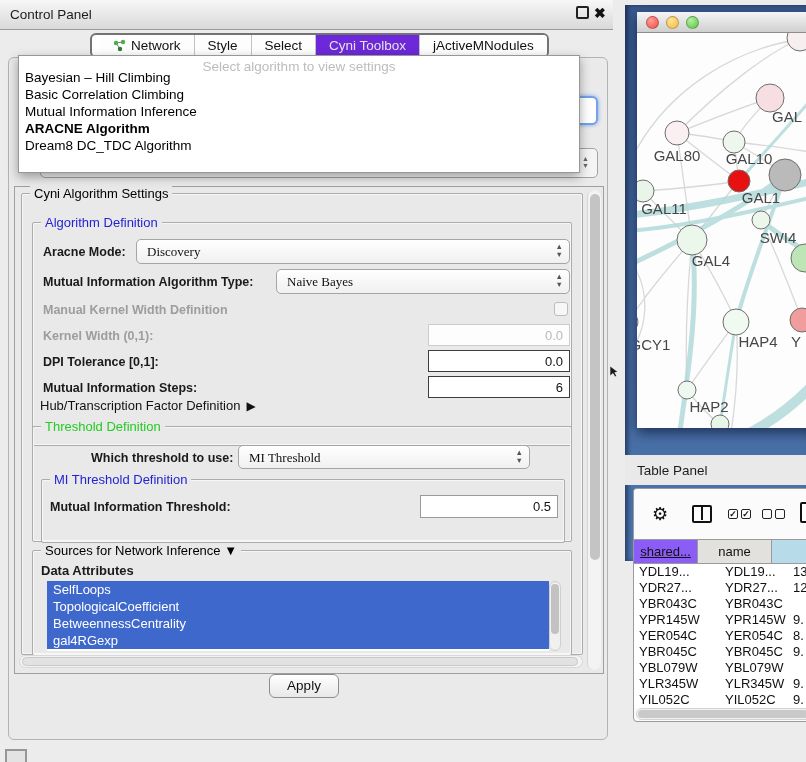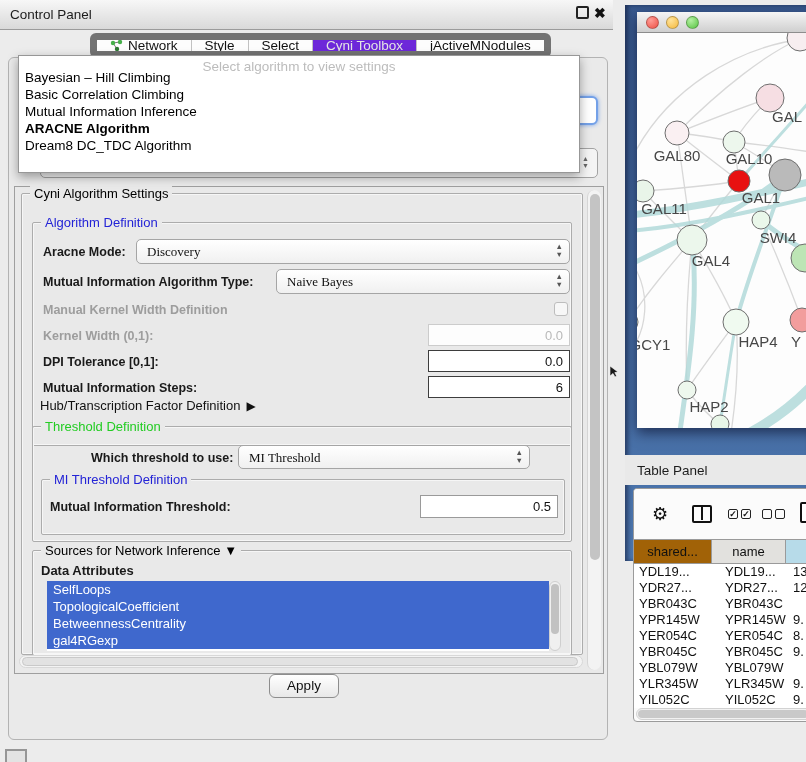--- a/index.html
+++ b/index.html
@@ -10,21 +10,21 @@
   
   #control-window { left:0; top:0; width:613px; height:762px; background:#ececec; }
   #cp-titlebar { left:0; top:0; width:613px; height:30px;
     background:linear-gradient(180deg,#f7f7f7,#d9d9d9); border-bottom:1px solid #9b9b9b; }
   #cp-title { left:10px; top:7px; font-size:13.5px; color:#1c1c1c; }
   #cp-float { left:576px; top:6px; width:13px; height:13px; border:2px solid #222; border-radius:2px; }
   #cp-close { left:594px; top:5px; font-size:14px; font-weight:bold; color:#111; }
 
   
   #top-tabstrip { left:90px; top:33px; height:25px; display:flex; background:#fff;
-    border:7px solid #737373; border-radius:6px; overflow:hidden; }
+    border:2px solid #737373; border-radius:6px; overflow:hidden;padding-left:8px; }
   .tab { display:flex; align-items:center; gap:5px; padding:0 13px; font-size:13.5px;
     color:#111; border-right:1px solid #c2c2c2; background:#fdfdfd; white-space:nowrap; }
   .tab:last-child { border-right:none; }
   .tab.selected { background:#6d28d9; color:#e4e4e4; }
   .net-ico { width:13px; height:13px; }
 
   
   #main-panel { left:8px; top:57px; width:600px; height:683px; background:#eaeaea;
     border:1px solid #b3b3b3; border-radius:6px; }
 
@@ -61,21 +61,21 @@
     align-items:center; line-height:8px; font-size:7.5px; color:#555; }
   .tfield { position:absolute; background:#fff; border:1px solid #9a9a9a; font-size:13px;
     color:#111; text-align:right; padding:3px 6px 0 0; }
   .tfield.strong { border:1.5px solid #3d3d3d; }
   .tfield.disabled { border:1px solid #cccccc; color:#b9b9b9; background:#fdfdfd; }
   .checkbox { position:absolute; width:14px; height:14px; border:1px solid #bdbdbd;
     border-radius:3px; background:#f7f7f7; }
   #cyni-group { left:6px; top:6px; width:562px; height:462px; }
   #alg-group  { left:10px; top:28px; width:540px; height:224px; }
   #thr-group  { left:10px; top:232px; width:540px; height:116px; }
-  #mi-group   { left:8px;  top:52px;  width:524px; height:56px; }
+  #mi-group   { left:8px;  top:52px;  width:524px; height:64px; }
   #src-group  { left:10px; top:356px; width:540px; height:106px; }
   .blue-title { color:#2323d6; }
   .green-title { color:#23cc23; }
   #hub-expander { position:absolute; left:18px; top:204px; font-size:13px; color:#111; }
   #hub-expander .arrow { font-size:12px; margin-left:6px; }
 
   
   #attr-list { position:absolute; left:14px; top:30px; width:502px; height:70px;
     background:#fff; overflow:hidden; }
   .attr-item { height:17px; line-height:17px; font-size:13px; color:#fff;
@@ -136,21 +136,21 @@
     border:2.5px solid #111; border-radius:2px; }
   #col-icon:after { content:""; position:absolute; left:6.5px; top:0; width:2.5px; height:13px; background:#111; }
   .cb-pair { position:absolute; top:20px; display:flex; gap:3px; }
   .cb { width:10px; height:10px; border:1.5px solid #222; border-radius:2px; font-size:9px;
     line-height:8px; text-align:center; color:#111; font-weight:bold; }
   #page-icon { position:absolute; left:166px; top:13px; width:16px; height:21px;
     border:2.5px solid #111; border-radius:2px; background:#fff; }
   #tp-header { position:absolute; left:0; top:50px; width:260px; height:25px; display:flex;
     border-top:1px solid #9a9a9a; border-bottom:1px solid #9a9a9a; font-size:13px; color:#111; }
   .hcell { border-right:1px solid #9a9a9a; text-align:center; padding-top:4px; }
-  .hc0 { width:78px; background:#a16207; }
+  .hc0 { width:64px; background:#8b5cf6;text-decoration:underline; }
   .hc1 { width:74px; background:#e2e1de; }
   .hc2 { width:104px; background:#b7dbe9; }
   #tp-rows { position:absolute; left:0; top:75px; width:260px; }
   .trow { display:flex; height:16px; font-size:13px; color:#111; background:#fff; }
   .tc { white-space:nowrap; overflow:hidden; }
   .tc0 { width:82px; padding-left:5px; }
   .tc1 { width:74px; padding-left:9px; }
   .tc2 { width:104px; padding-left:3px; }
   #tp-hscroll { position:absolute; left:2px; top:219px; width:196px; height:12px;
     background:#f2f2f2; border:1px solid #d2d2d2; border-radius:6px; }

